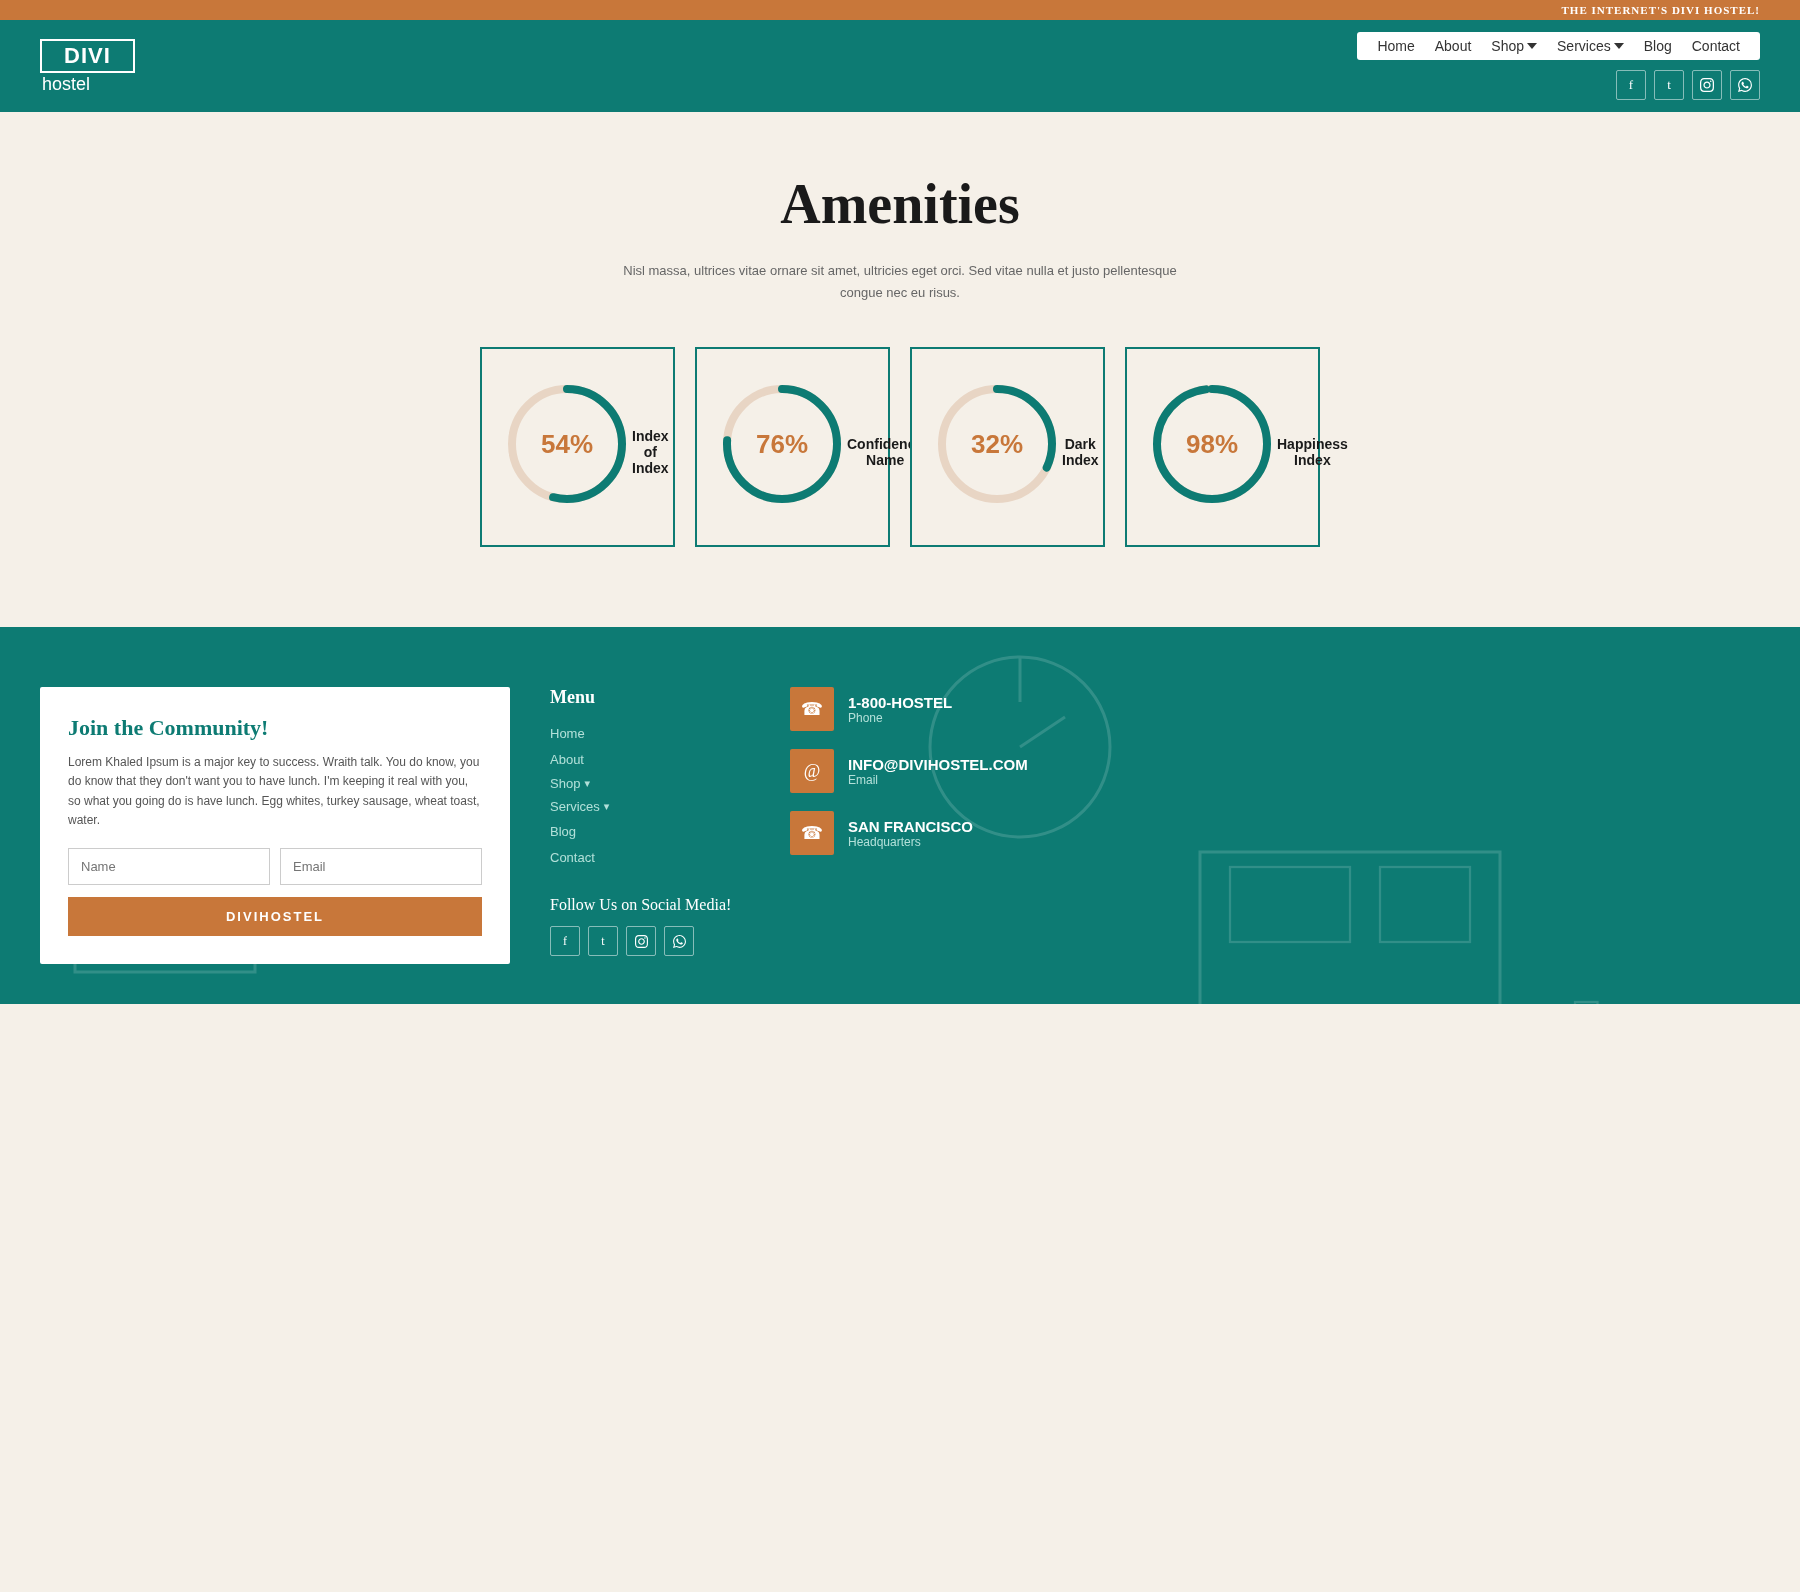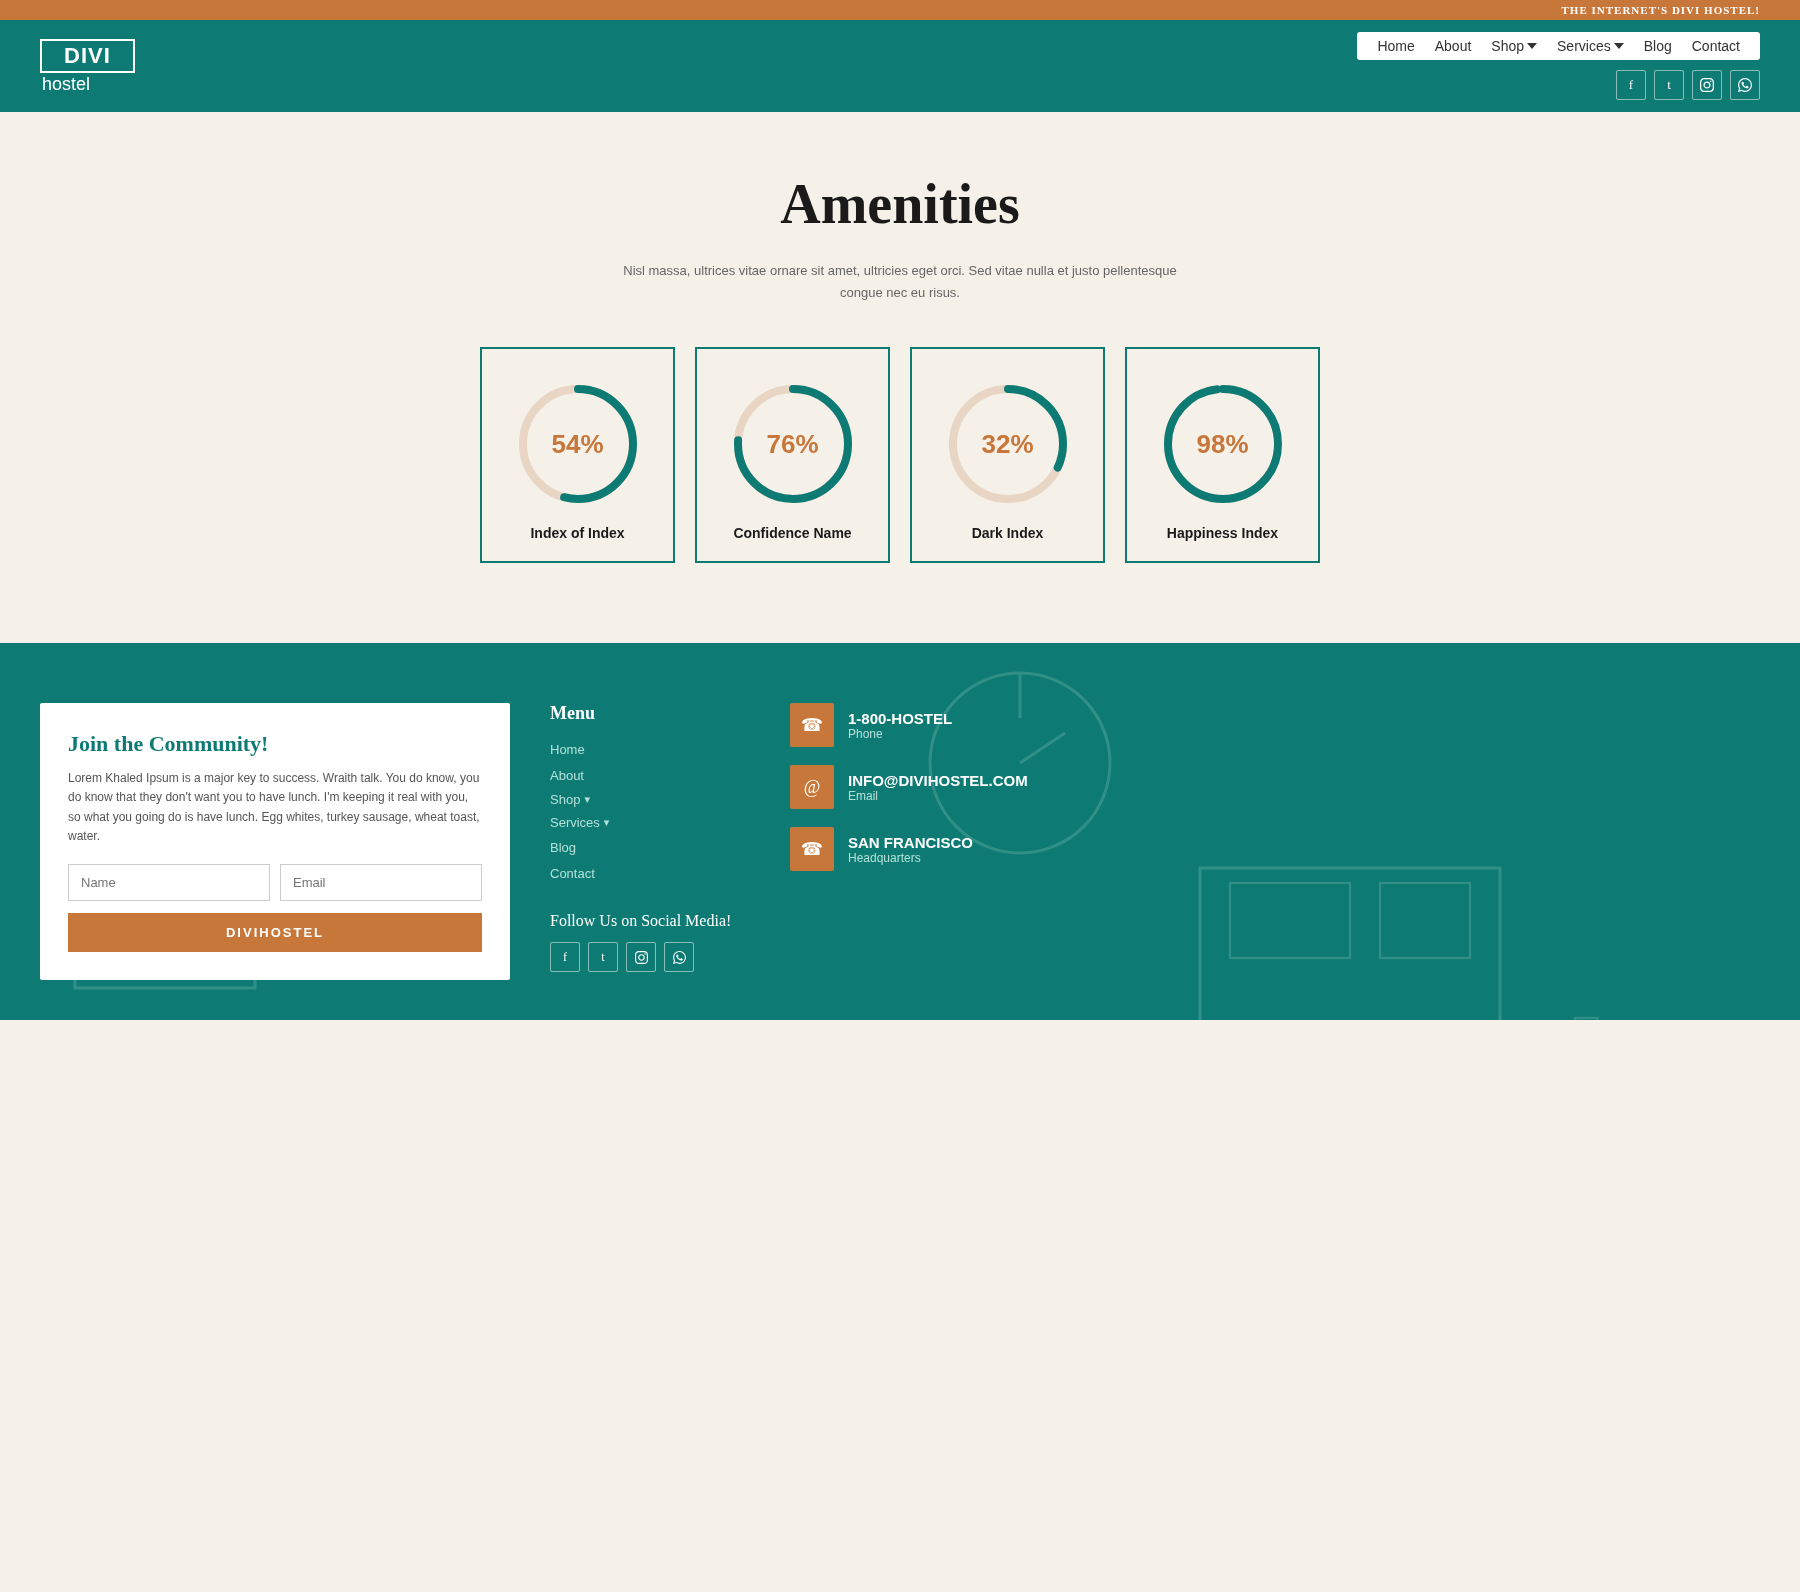--- a/index.html
+++ b/index.html
@@ -119,21 +119,21 @@
       justify-content: center;
       gap: 20px;
       flex-wrap: wrap;
     }
     .stat-card {
       background: #f5f0e8;
       border: 2px solid #0d7b73;
       width: 195px;
       padding: 30px 20px 20px;
       display: flex;
-      flex-direction: column;
+      flex-direction: row;
       align-items: center;
     }
     .circle-container {
       position: relative;
       width: 130px;
       height: 130px;
       margin-bottom: 16px;
     }
     .circle-container svg {
       width: 130px;

